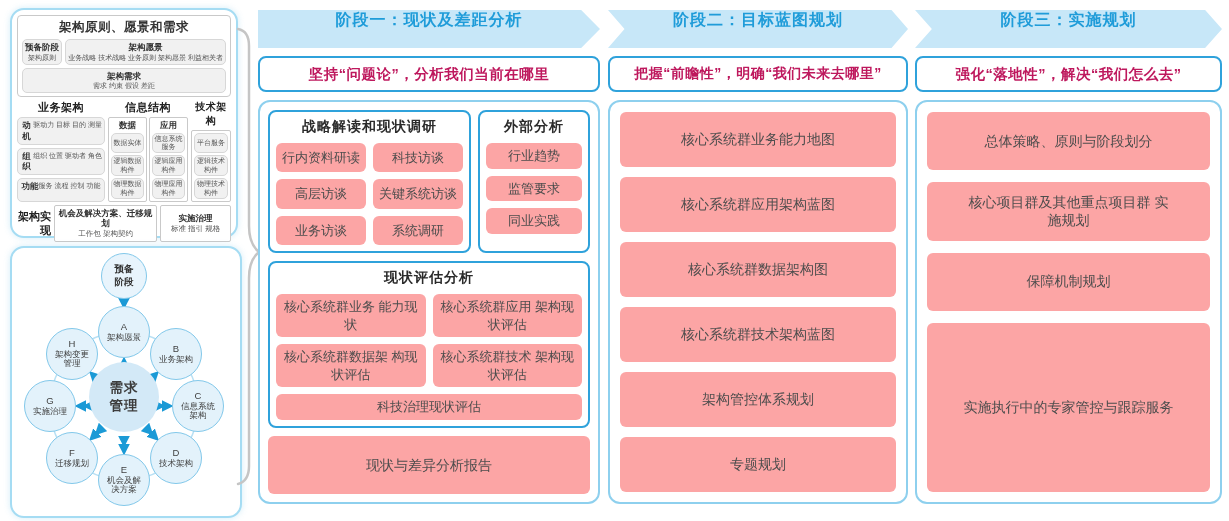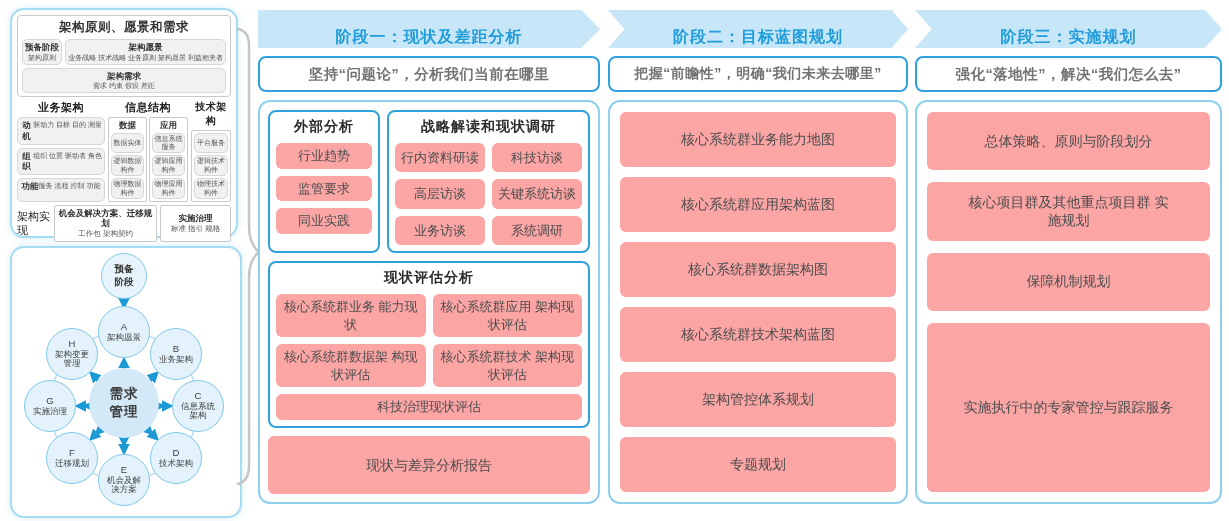--- a/index.html
+++ b/index.html
@@ -25,21 +25,21 @@
   .bcol-2{width:80px;}
   .bcol-3{flex:1;}
   .bcol-1 .gbox{margin-bottom:3px;flex:1;display:flex;flex-direction:row;justify-content:center;}
   .obox{border:1px solid #c9c9c9;border-radius:2px;background:#fff;padding:2px;flex:1;
         display:flex;flex-direction:column;gap:2px;box-sizing:border-box;}
   .obox .gbox{flex:1;display:flex;flex-direction:column;justify-content:center;padding:1px;}
   .chip-sm{font-size:7px;color:#555;line-height:1.2;}
   .duo{display:flex;gap:2px;flex:1;}
   .sec-c{display:flex;gap:3px;height:44px;}
   .sec-c-label{width:34px;display:flex;align-items:center;justify-content:center;
-               font-weight:normal;font-size:11px;color:#222;text-align:left;line-height:1.2;}
+               font-weight:bold;font-size:11px;color:#222;text-align:right;line-height:1.2;}
   .sec-c .obox{justify-content:center;gap:1px;}
   .obox-title{font-weight:bold;font-size:8.5px;color:#333;text-align:center;line-height:1.2;}
   .obox-line{font-size:7.5px;color:#555;text-align:center;}
 
   
   #adm-panel{left:10px;top:246px;width:228px;height:268px;}
   .adm{position:absolute;left:0;top:0;right:0;bottom:0;}
   .circ{position:absolute;border-radius:50%;background:#e3f2fb;border:1px solid #82c8ea;
         display:flex;flex-direction:column;align-items:center;justify-content:center;
         text-align:center;box-sizing:border-box;}
@@ -53,27 +53,27 @@
   #center-node .node-label{width:30px;line-height:1.3;}
 
   
   #brace{position:absolute;left:234px;top:26px;}
 
   
   .phase{position:absolute;top:10px;}
   #phase-1{left:258px;width:342px;}
   #phase-2{left:608px;width:300px;}
   #phase-3{left:915px;width:307px;}
-  .banner{height:38px;background:#c7e7f8;display:flex;align-items:flex-end;justify-content:center;
+  .banner{height:38px;background:#c7e7f8;display:flex;align-items:flex-start;justify-content:center;
           font-weight:bold;font-size:16px;color:#1f9cd9;letter-spacing:1px;}
   .banner-first{clip-path:polygon(0 0,94.5% 0,100% 50%,94.5% 100%,0 100%);}
   .banner-next{clip-path:polygon(0 0,94.5% 0,100% 50%,94.5% 100%,0 100%,5.5% 50%);}
   .subtitle{margin-top:8px;height:32px;border:2px solid #2fa2db;border-radius:8px;background:#fff;
             display:flex;align-items:center;justify-content:center;font-weight:bold;font-size:14.5px;
-            color:#737373;letter-spacing:.5px;}
+            color:#be185d;letter-spacing:.5px;}
   .content{margin-top:8px;height:404px;border:2px solid #8ed0ee;border-radius:12px;background:#fff;
            box-sizing:border-box;padding:8px;display:flex;flex-direction:column;gap:8px;}
   .bluebox{border:2px solid #2fa2db;border-radius:8px;padding:6px;box-sizing:border-box;
            display:flex;flex-direction:column;gap:7px;}
   .bluebox-title{font-weight:bold;font-size:14px;color:#2b2b2b;text-align:center;letter-spacing:1px;}
   .chip{background:#fca5a5;border-radius:6px;color:#4d4d4d;font-size:13px;line-height:1.35;
         display:flex;align-items:center;justify-content:center;text-align:center;padding:4px 6px;
         box-sizing:border-box;}
   .row1{display:flex;gap:7px;height:150px;}
   .strategy-box{flex:1.95;}
@@ -201,21 +201,21 @@
         <line x1="85.1" y1="184.9" x2="79.5" y2="190.5" stroke="#1b9ad6" stroke-width="2" marker-start="url(#ah)" marker-end="url(#ah)"></line>
         <line x1="74" y1="158" x2="66" y2="158" stroke="#1b9ad6" stroke-width="2" marker-start="url(#ah)" marker-end="url(#ah)"></line>
         <line x1="85.1" y1="131.1" x2="79.5" y2="125.5" stroke="#1b9ad6" stroke-width="2" marker-start="url(#ah)" marker-end="url(#ah)"></line>
         <line x1="112" y1="120" x2="112" y2="112" stroke="#1b9ad6" stroke-width="2" marker-start="url(#ah)" marker-end="url(#ah)"></line>
         <line x1="138.9" y1="131.1" x2="144.5" y2="125.5" stroke="#1b9ad6" stroke-width="2" marker-start="url(#ah)" marker-end="url(#ah)"></line>
       </svg>
 
       <div id="prep-node" class="circ" style="left:89px;top:5px">
         <div class="node-label">预备阶段</div>
       </div>
-      <div id="center-node" class="circ" style="left:77px;top:120px">
+      <div id="center-node" class="circ" style="left:77px;top:114px">
         <div class="node-label">需求管理</div>
       </div>
 
       <div class="circ node" style="left:86px;top:58px">
         <div class="node-letter">A</div>
         <div class="node-label">架构愿景</div>
       </div>
       <div class="circ node" style="left:138px;top:80px">
         <div class="node-letter">B</div>
         <div class="node-label">业务架构</div>
@@ -253,39 +253,39 @@
 
   <div id="phase-1" class="phase">
     <div class="banner banner-first">
       <span>阶段一：现状及差距分析</span>
     </div>
     <div class="subtitle">
       <span>坚持“问题论”，分析我们当前在哪里</span>
     </div>
     <div class="content">
       <div class="row1">
-        <div class="bluebox external-box">
-          <div class="bluebox-title">外部分析</div>
-          <div class="vstack">
-            <div class="chip">行业趋势</div>
-            <div class="chip">监管要求</div>
-            <div class="chip">同业实践</div>
-          </div>
-        </div>
         <div class="bluebox strategy-box">
           <div class="bluebox-title">战略解读和现状调研</div>
           <div class="grid2">
             <div class="chip">行内资料研读</div>
             <div class="chip">科技访谈</div>
             <div class="chip">高层访谈</div>
             <div class="chip">关键系统访谈</div>
             <div class="chip">业务访谈</div>
             <div class="chip">系统调研</div>
           </div>
         </div>
+        <div class="bluebox external-box">
+          <div class="bluebox-title">外部分析</div>
+          <div class="vstack">
+            <div class="chip">行业趋势</div>
+            <div class="chip">监管要求</div>
+            <div class="chip">同业实践</div>
+          </div>
+        </div>
       </div>
       <div class="bluebox assessment-box">
         <div class="bluebox-title">现状评估分析</div>
         <div class="grid2" style="flex:2.1">
           <div class="chip">核心系统群业务 能力现状</div>
           <div class="chip">核心系统群应用 架构现状评估</div>
           <div class="chip">核心系统群数据架 构现状评估</div>
           <div class="chip">核心系统群技术 架构现状评估</div>
         </div>
         <div class="chip" style="flex:1">科技治理现状评估</div>

